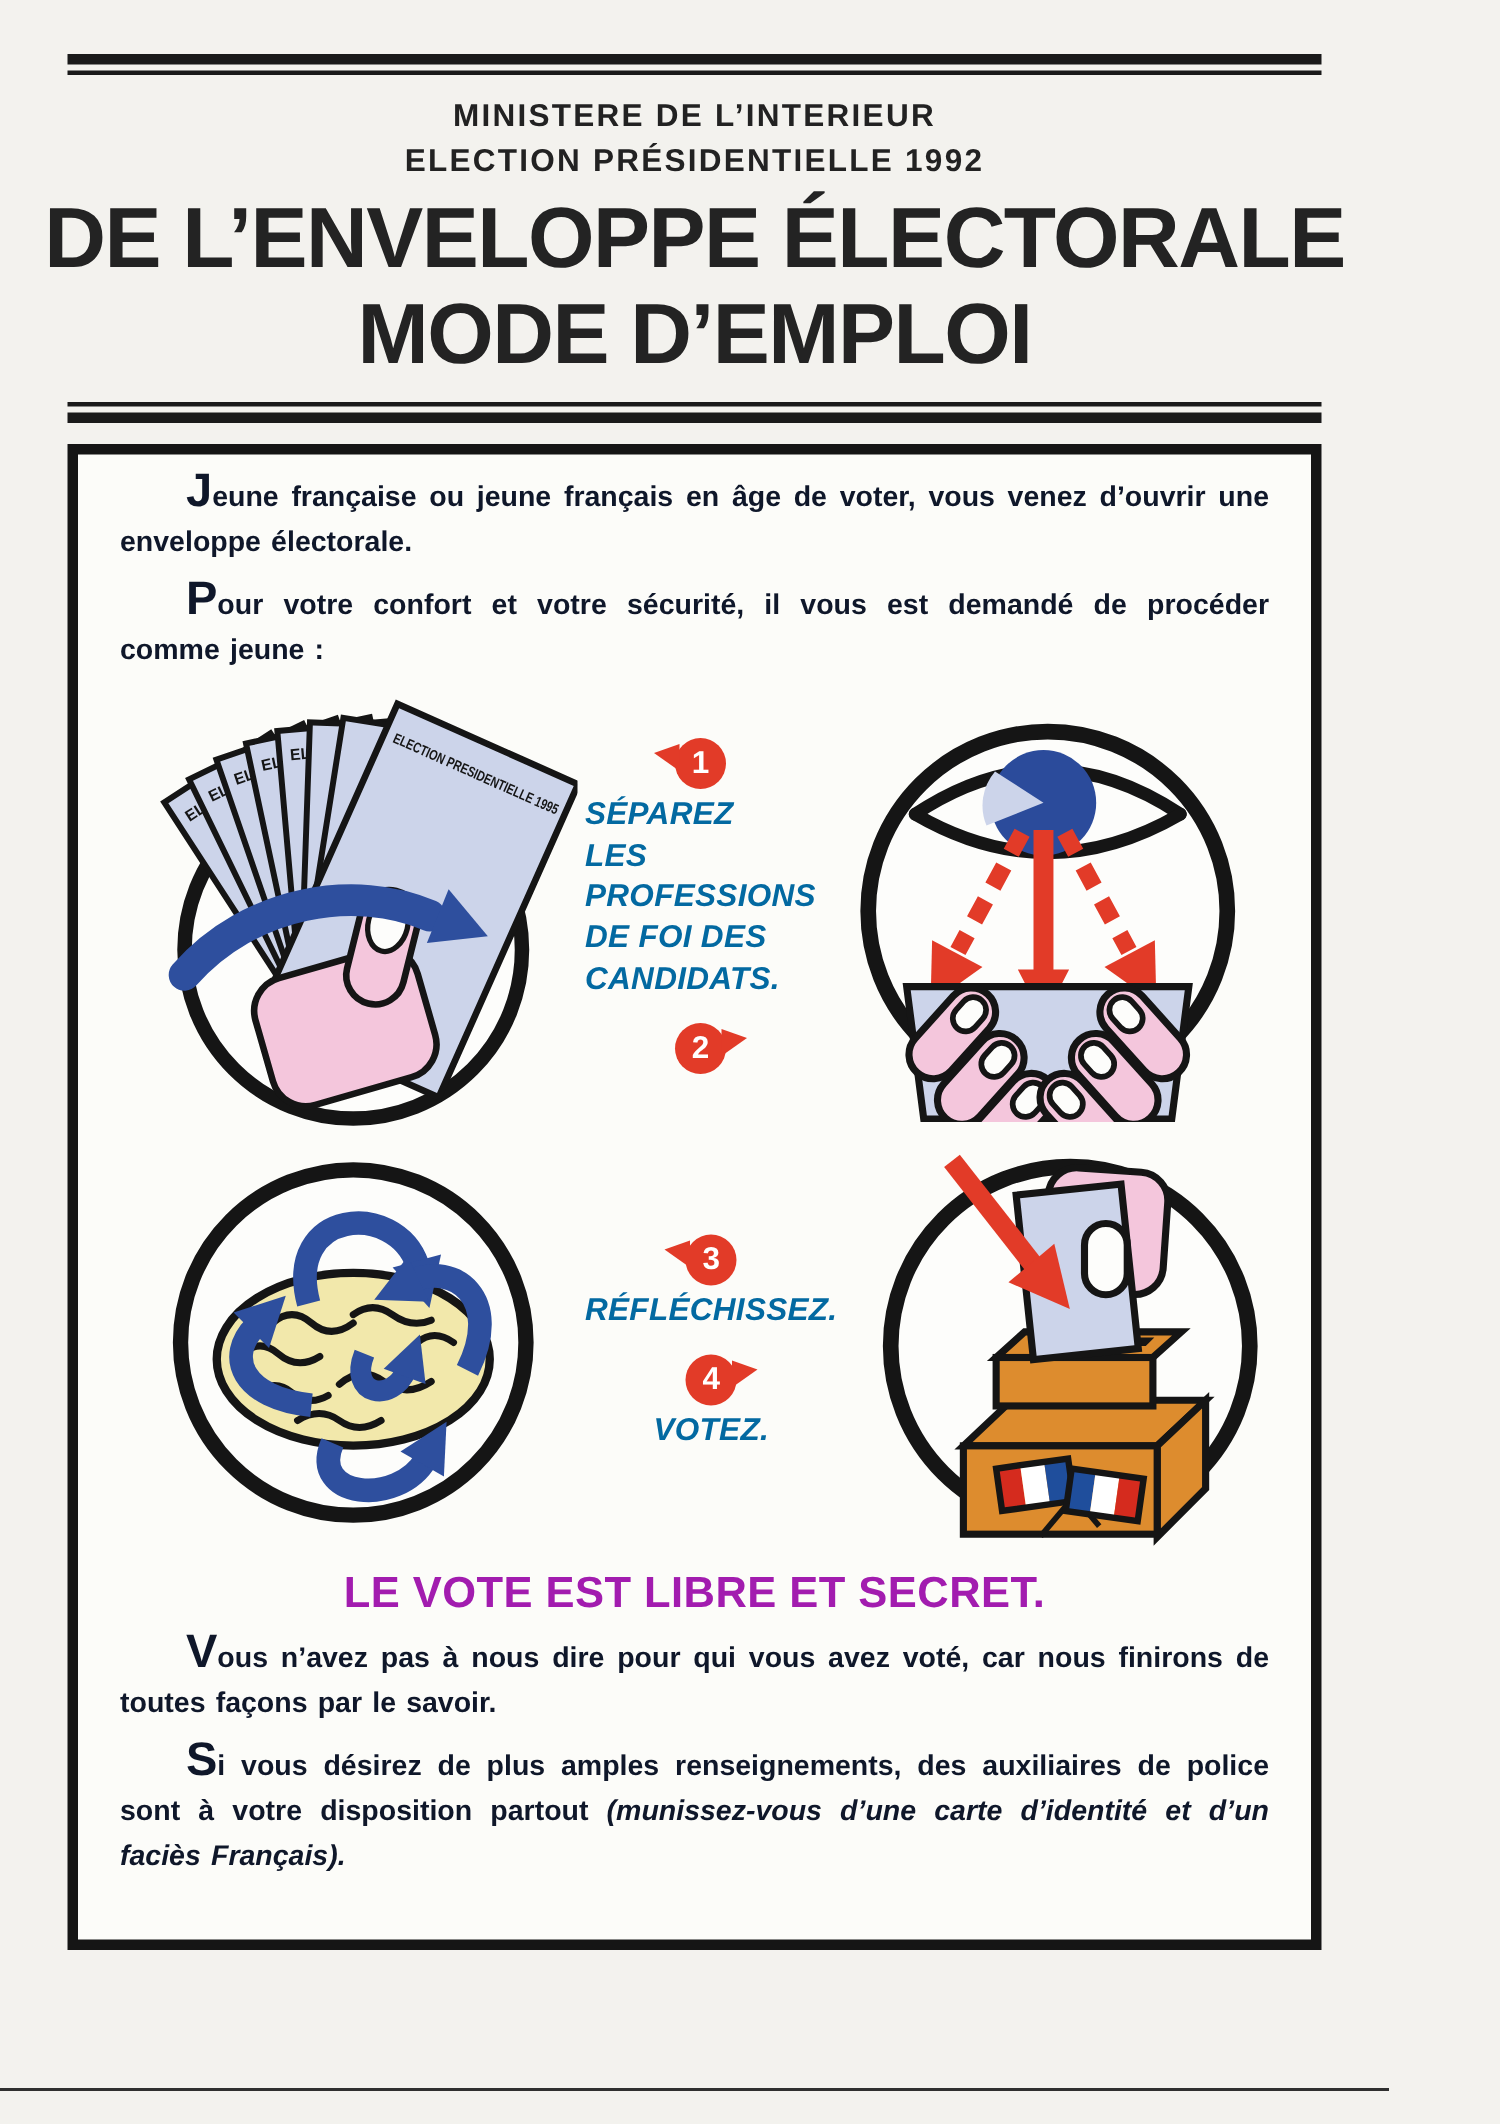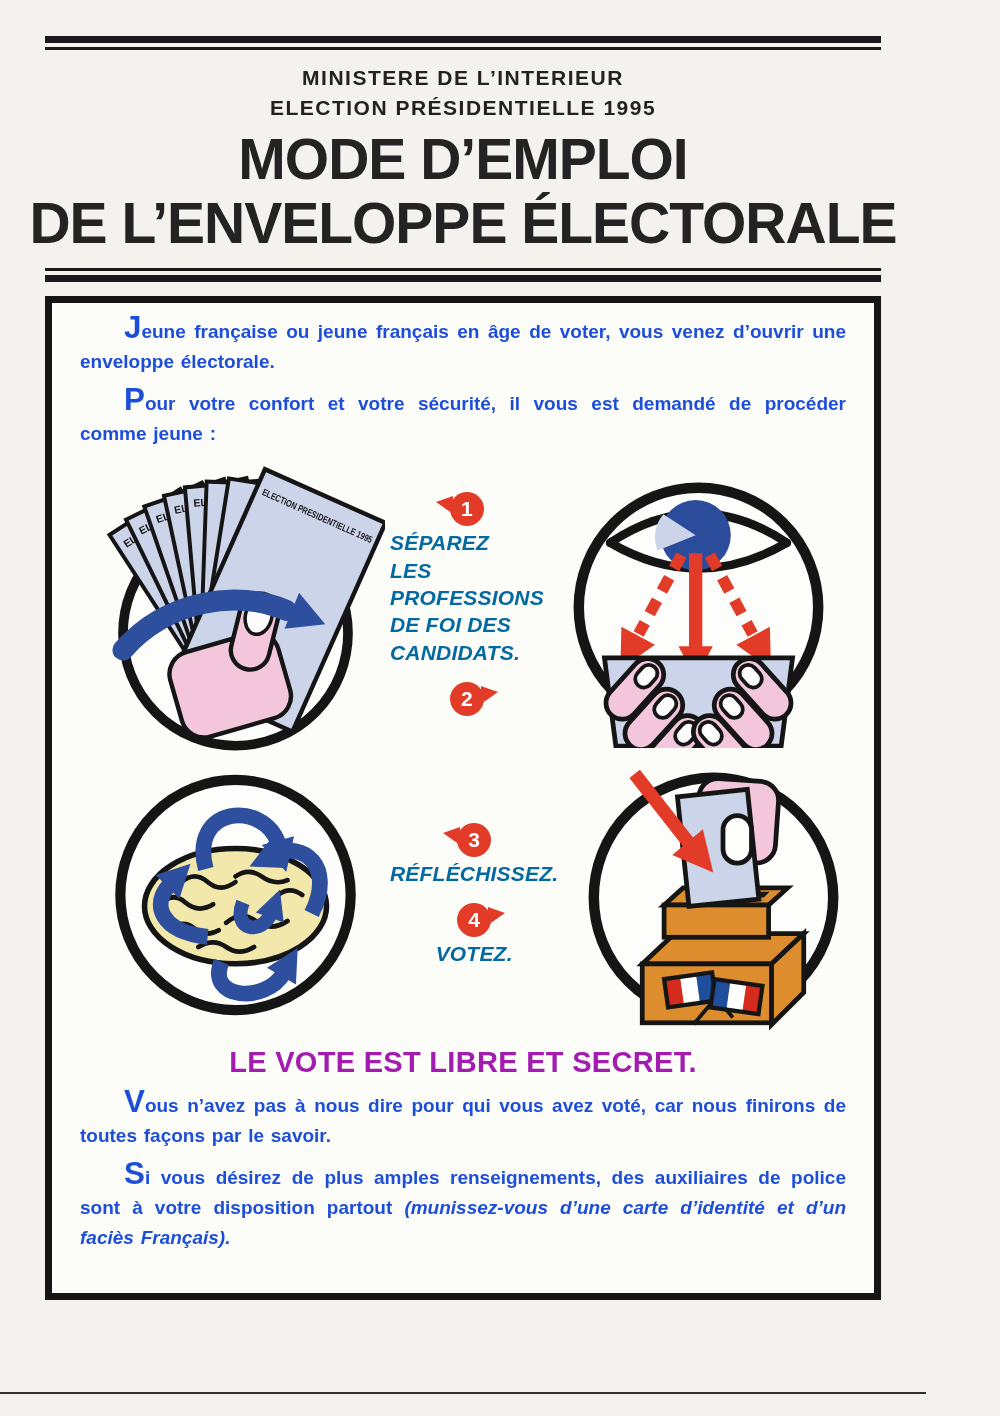--- a/index.html
+++ b/index.html
@@ -38,21 +38,21 @@
   .title{
     text-align:center;font-weight:bold;font-size:57px;letter-spacing:-1px;
     line-height:1.12;color:#232323;margin-top:8px;
   }
   .main-box{
     margin:0 45px;border:7px solid #151515;background:var(--boxbg);
     padding:14px 28px 8px;height:1004px;overflow:hidden;
   }
   .para{
     font-size:19px;font-weight:bold;line-height:1.58;text-align:justify;
-    text-indent:44px;word-spacing:1.5px;margin-bottom:12px;color:#1d4ed8;
+    text-indent:44px;word-spacing:1.5px;margin-bottom:12px;color:#0f172a;
   }
   .dc{font-size:1.65em;line-height:0;}
   .ital{font-style:italic;}
   .row{
     display:grid;grid-template-columns:310px 1fr 310px;
     align-items:center;justify-items:center;margin:2px 0;
   }
   .steps-col{display:flex;flex-direction:column;align-items:center;}
   .step{display:flex;flex-direction:column;align-items:center;margin:8px 0;}
   .marker{position:relative;width:34px;height:34px;margin-bottom:3px;}
@@ -86,25 +86,25 @@
 <body>
 
 <div class="page">
 
   <div class="rules top">
     <div class="rule thick"></div>
     <div class="rule thin"></div>
   </div>
 
   <div class="agency">MINISTERE DE L’INTERIEUR</div>
-  <div class="agency">ELECTION PRÉSIDENTIELLE 1995</div>
+  <div class="agency">ELECTION PRÉSIDENTIELLE 1992</div>
 
   <div class="title">
+    <div>DE L’ENVELOPPE ÉLECTORALE</div>
     <div>MODE D’EMPLOI</div>
-    <div>DE L’ENVELOPPE ÉLECTORALE</div>
   </div>
 
   <div class="rules bottom">
     <div class="rule thin"></div>
     <div class="rule thick"></div>
   </div>
 
   <div class="main-box">
 
     <p class="para"><span class="dc">J</span><span>eune française ou jeune français en âge de voter, vous venez d’ouvrir une enveloppe électorale.</span></p>

